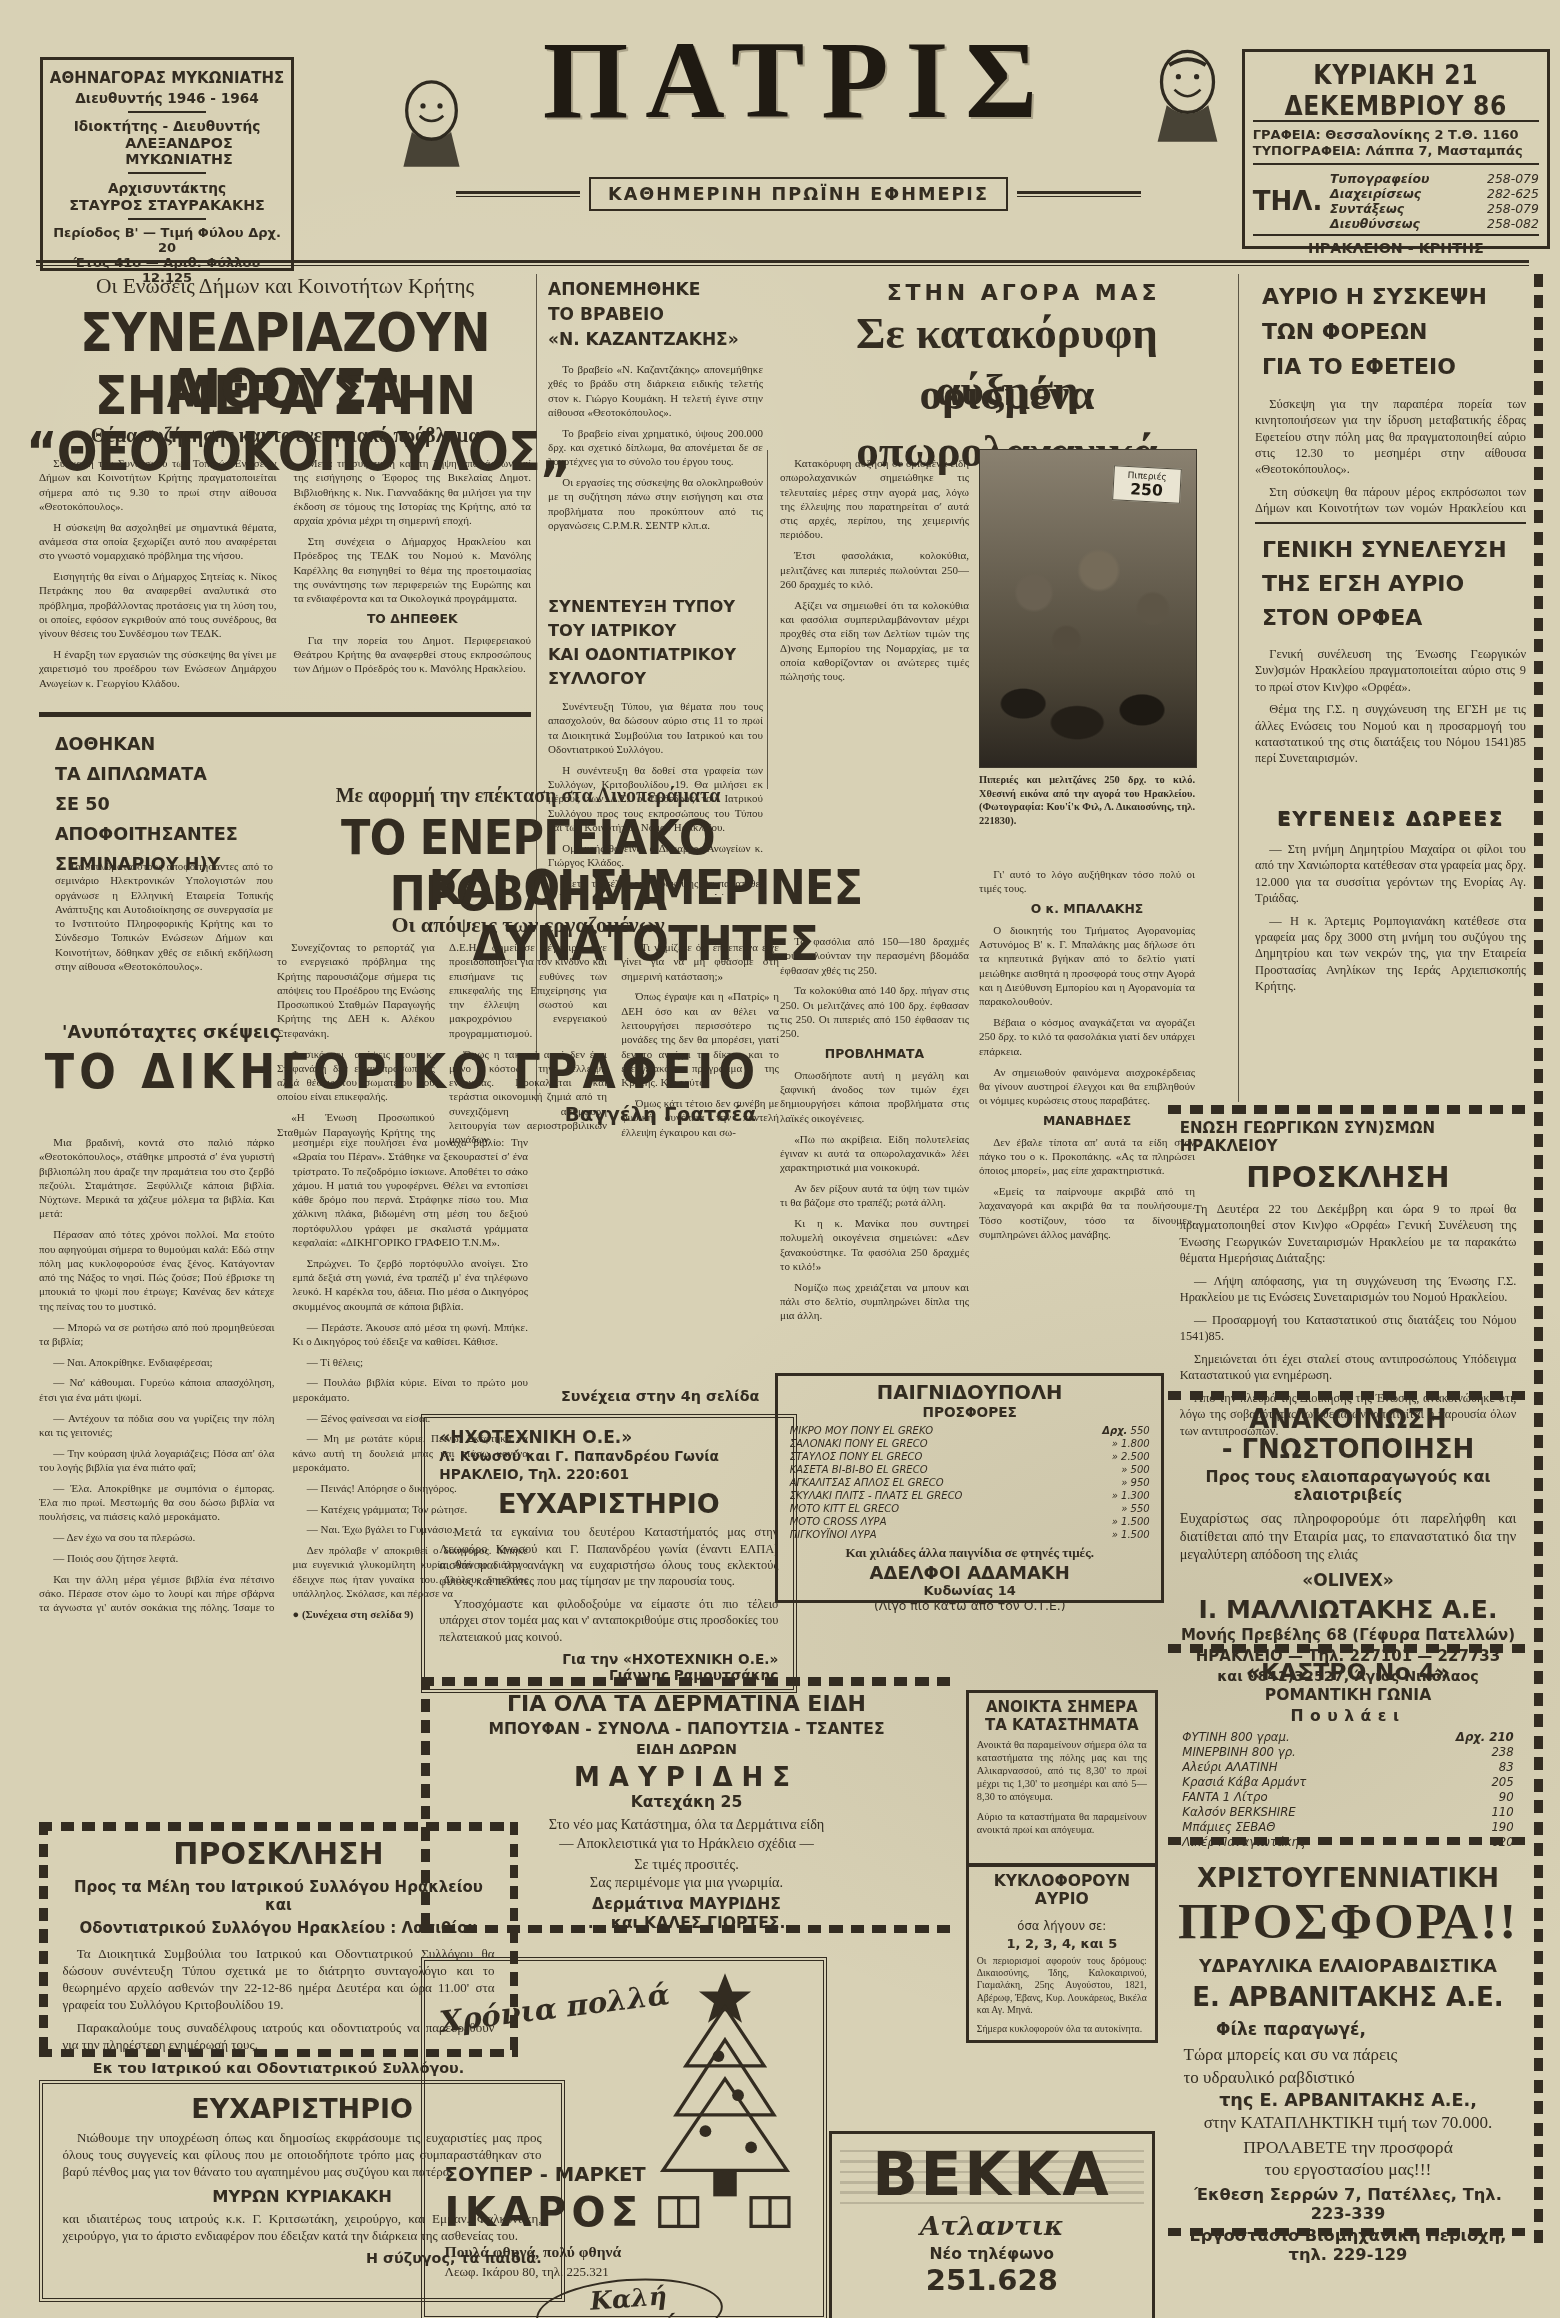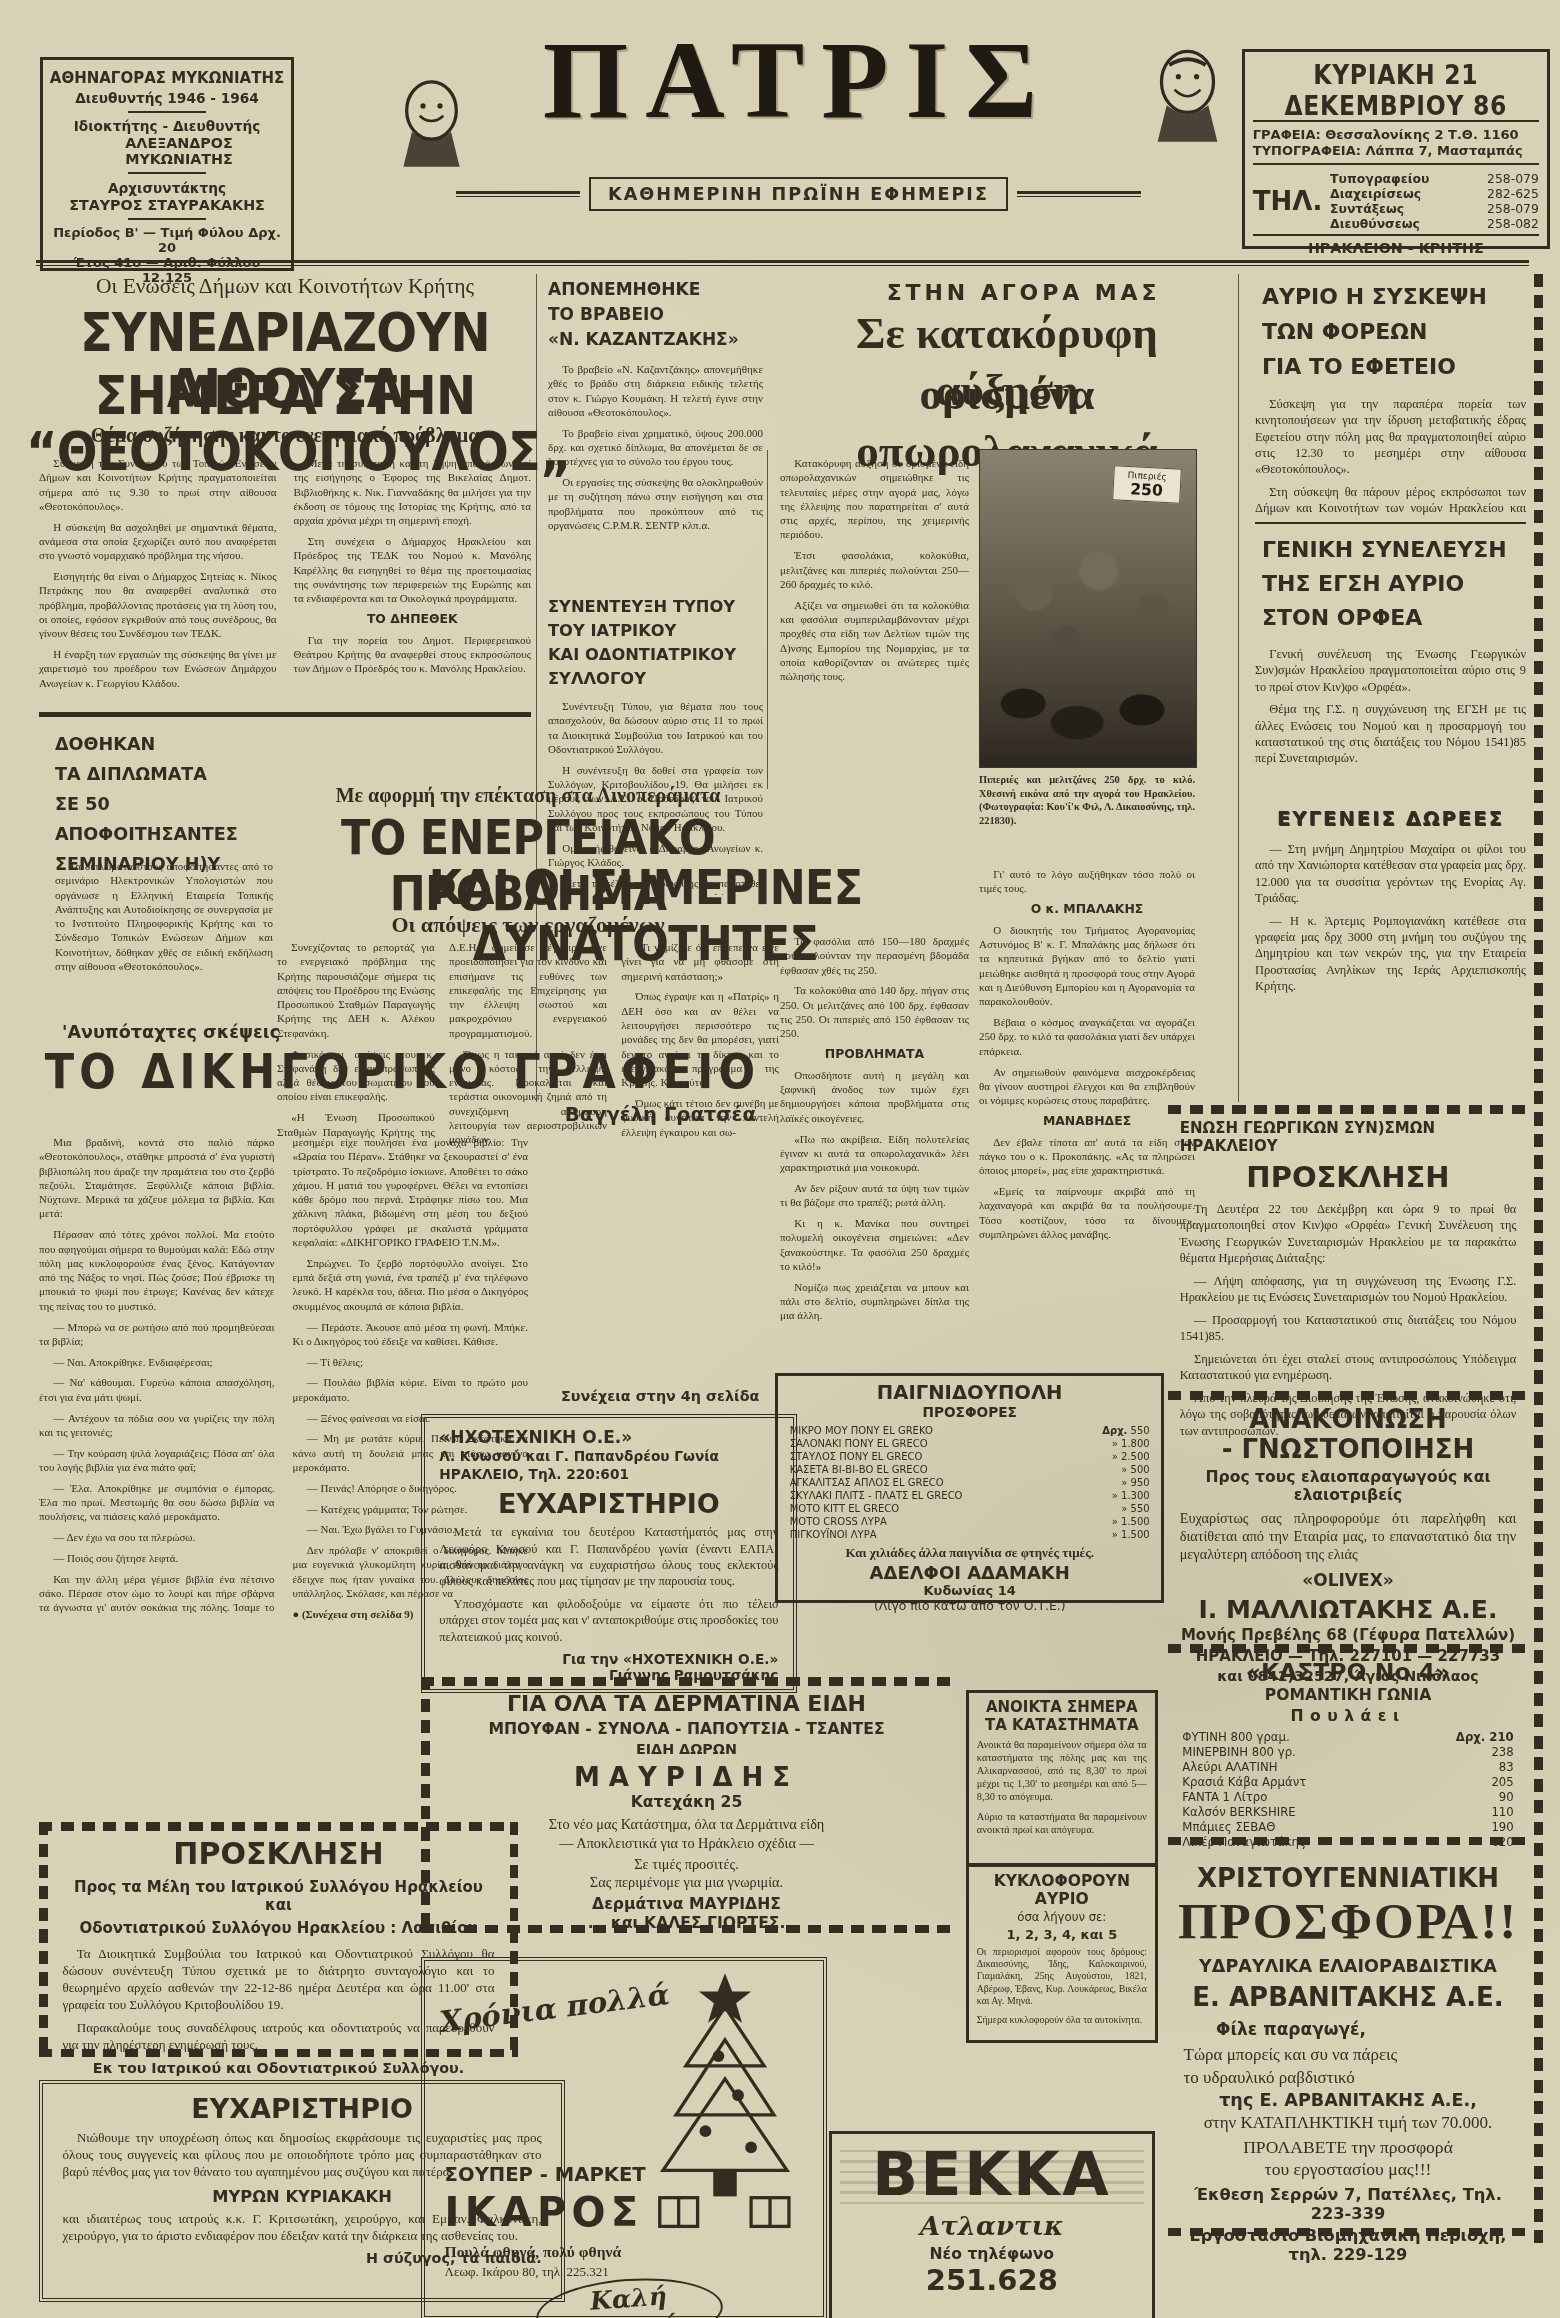--- a/index.html
+++ b/index.html
@@ -32,21 +32,21 @@
   .body17{font-size:11px;line-height:14.3px;}
   .body19{font-size:12.4px;line-height:16.3px;}
   .body20{font-size:13px;line-height:17px;font-family:Liberation Serif, serif;}
   .rule{border-top:3.3px solid var(--ink);border-bottom:1.3px solid var(--ink);height:2px;}
   .hair{background:var(--ink);opacity:.75;}
   .ckh{background:repeating-linear-gradient(90deg,var(--ink) 0 13px,transparent 13px 21.5px);height:8.5px;}
   .ckv{background:repeating-linear-gradient(180deg,var(--ink) 0 13px,transparent 13px 21.5px);width:8.5px;}
   .boxline{border:2.6px solid var(--ink);}
   .boxdouble{border:4.6px double var(--ink);}
   .script{font-style:italic;font-family:"DejaVu Serif",serif;}
-  .row{display:flex;justify-content:space-between;align-items:center;}
+  .row{display:flex;justify-content:space-between;align-items:center;font-style:italic;}
   .photo{
     background:
       radial-gradient(39px 26px at 20% 80%, #201c16 0 55%, transparent 60%),
       radial-gradient(46px 29px at 45% 86%, #241f18 0 55%, transparent 60%),
       radial-gradient(39px 27px at 75% 82%, #1d1913 0 55%, transparent 60%),
       radial-gradient(33px 33px at 25% 45%, #6a6152 0 50%, transparent 60%),
       radial-gradient(36px 36px at 55% 38%, #756b59 0 50%, transparent 60%),
       radial-gradient(29px 29px at 80% 50%, #5d5546 0 50%, transparent 60%),
       radial-gradient(26px 26px at 40% 60%, #544c3e 0 50%, transparent 60%),
       linear-gradient(180deg,#8a8170,#4e4739 70%,#2c2720);
@@ -389,21 +389,21 @@
     <div class="c sans b" style="font-size:15px;">ΤΑ ΚΑΤΑΣΤΗΜΑΤΑ</div>
     <div class="j" style="font-size:10.4px;line-height:13px;margin-top:3.9px;">
       <p class="noind">Ανοικτά θα παραμείνουν σήμερα όλα τα καταστήματα της πόλης μας και της Αλικαρνασσού, από τις 8,30' το πρωί μέχρι τις 1,30' το μεσημέρι και από 5—8,30 το απόγευμα.</p>
       <p class="noind">Αύριο τα καταστήματα θα παραμείνουν ανοικτά πρωί και απόγευμα.</p>
     </div>
   </div>
 
   <div class="abs boxline" style="left:966px;top:1864px;width:170px;height:163px;border-width:3.3px;padding:5.2px 7.8px;">
     <div class="c sans b" style="font-size:15.6px;">ΚΥΚΛΟΦΟΡΟΥΝ</div>
     <div class="c sans b" style="font-size:15.6px;">ΑΥΡΙΟ</div>
-    <div class="c sans" style="font-size:11.7px;margin-top:2px;">όσα λήγουν σε:</div>
+    <div class="c sans" style="font-size:11.7px;margin-top:11px;">όσα λήγουν σε:</div>
     <div class="c sans b" style="font-size:13px;margin-top:2.6px;">1, 2, 3, 4, και 5</div>
     <div class="j" style="font-size:9.8px;line-height:12.4px;margin-top:3.9px;">
       <p class="noind">Οι περιορισμοί αφορούν τους δρόμους: Δικαιοσύνης, Ίδης, Καλοκαιρινού, Γιαμαλάκη, 25ης Αυγούστου, 1821, Αβέρωφ, Έβανς, Κυρ. Λουκάρεως, Βικέλα και Αγ. Μηνά.</p>
       <p class="noind">Σήμερα κυκλοφορούν όλα τα αυτοκίνητα.</p>
     </div>
   </div>
 
   <div class="abs boxdouble" style="left:421px;top:1957px;width:398px;height:355px;">
     <div class="abs script b" style="left:14.3px;top:30px;font-size:29px;transform:rotate(-7deg);">Χρόνια πολλά</div>
     <div class="abs" style="left:215px;top:6.5px;">

